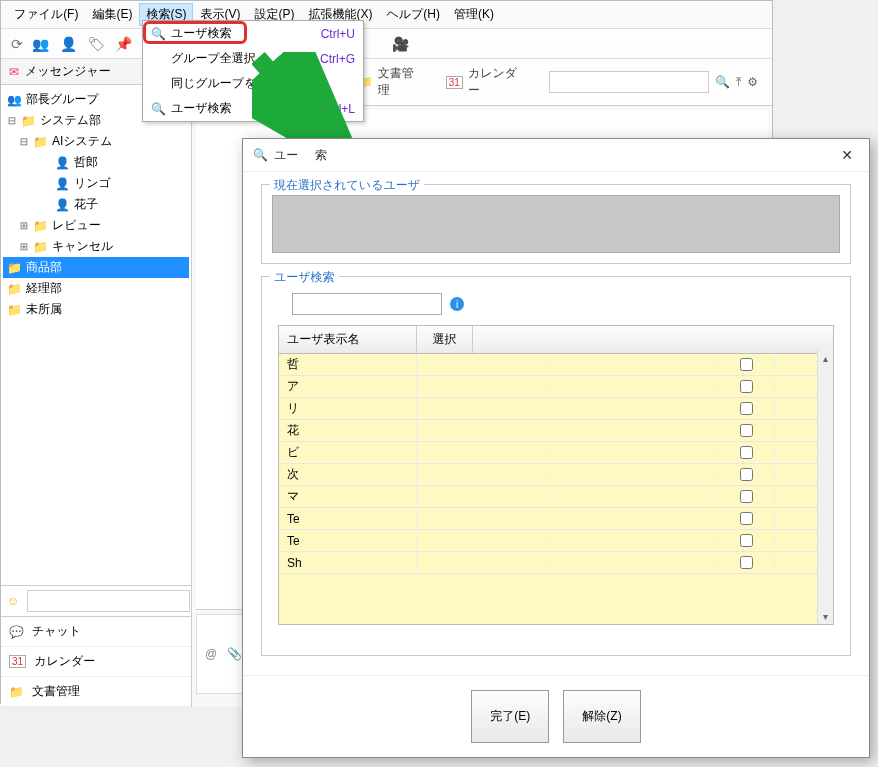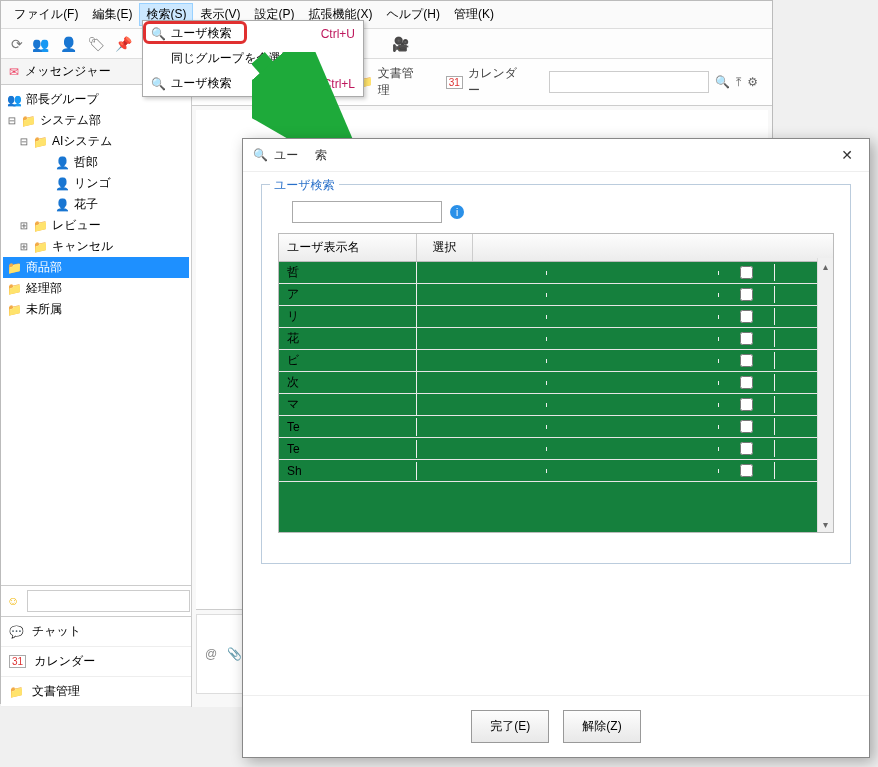--- a/index.html
+++ b/index.html
@@ -11,21 +11,21 @@
   .menubar .menu-item { padding: 3px 7px; cursor: default; }
   .menubar .menu-item.active { background: #cce8ff; border: 1px solid #99d1ff; padding: 2px 6px; }
 
   .toolbar { display: flex; align-items: center; gap: 10px; padding: 4px 10px; border-bottom: 1px solid #ddd; height: 30px; background: #fdfdfd;}
   .toolbar span { color: #777; font-size: 14px; }
 
   .dropdown-menu { position: absolute; top: 20px; left: 142px; width: 222px; background: #fff; border: 1px solid #aaa; box-shadow: 2px 2px 4px rgba(0,0,0,.2); z-index: 5; }
   .dropdown-item { display: flex; align-items: center; padding: 4px 8px; }
   .dropdown-item .ic { width: 20px; color: #666; }
   .dropdown-item .label { flex: 1; }
-  .dropdown-item .shortcut { color: #be185d; margin-left: 12px; }
+  .dropdown-item .shortcut { color: #6d28d9; margin-left: 12px; }
   .dropdown-item.highlight { position: relative; }
   .redbox { position: absolute; border: 3px solid #e03030; border-radius: 6px; top: 21px; left: 143px; width: 104px; height: 23px; z-index: 6; pointer-events: none; }
 
   .body-row { display: flex; height: calc(100% - 54px); }
   .left-pane { width: 191px; border-right: 1px solid #ccc; background: #fff; display:flex; flex-direction:column;}
   .left-header { background: #f5f5f5; padding: 4px 8px; border-bottom: 1px solid #ccc; display:flex; align-items:center; gap:6px; }
   .left-header .envelope { color:#e46; }
   .tree { flex:1; padding: 4px 2px; overflow: hidden; }
   .tree-row { display:flex; align-items:center; padding: 2px 4px; gap:4px; white-space:nowrap; }
   .tree-row.sel { background: #1e90ff; color: #fff; }
@@ -62,31 +62,31 @@
   .dlg-title{ display:flex; align-items:center; padding:6px 10px; border-bottom:1px solid #eee;}
   .dlg-title .t{ display:flex; align-items:center; gap:6px; color:#333;}
   .dlg-title .close{ margin-left:auto; font-size:14px; color:#333; padding:2px 6px;}
   .dlg-body{ flex:1; padding:12px 18px; overflow:hidden;}
   .fieldset{ border:1px solid #bcd; margin-bottom:12px; padding:10px; position:relative;}
   .fieldset .legend{ position:absolute; top:-8px; left:8px; background:#fff; padding:0 4px; color:#2970c9; font-size:12px;}
   .selbox{ background:#c8c8c8; height:58px; border:1px solid #aaa;}
   .searchrow{ display:flex; align-items:center; gap:8px; padding:6px 20px;}
   .searchrow input{ width:150px; padding:3px; border:1px solid #aaa;}
   .info-ic{ width:14px;height:14px;border-radius:50%;background:#2a90e8;color:#fff;font-size:10px;display:flex;align-items:center;justify-content:center;}
-  .tablewrap{ border:1px solid #bbb; margin:4px 6px; height:300px; position:relative; background:#15803d;}
+  .tablewrap{ border:1px solid #bbb; margin:4px 6px; height:300px; position:relative; background:#fef9c3;}
   .thead{ display:flex; background:linear-gradient(#fdfdfd,#ececec); border-bottom:1px solid #bbb;}
   .thead div{ padding:5px 8px; border-right:1px solid #ccc; }
   .col-name{width:138px;} .col-group{width:130px;} .col-email{width:172px;} .col-sel{width:56px;text-align:center;}
   .tbody{ }
   .trow{ display:flex; border-bottom:1px solid #e6e6e6; height:22px; align-items:center;}
   .trow div{ padding:2px 8px; border-right:1px solid #eee; overflow:hidden; white-space:nowrap;}
   .trow .col-sel{ display:flex; justify-content:center;}
   .trow .col-sel input{ margin:0;}
   .dlg-footer{ display:flex; justify-content:center; gap:14px; padding:14px; border-top:1px solid #eee;}
-  .dlg-footer button{ padding:7px 18px; background:linear-gradient(#fdfdfd,#e8e8e8); border:1px solid #999; cursor:pointer;}
+  .dlg-footer button{ padding:17px 18px; background:linear-gradient(#fdfdfd,#e8e8e8); border:1px solid #999; cursor:pointer;}
   .scrollbar-v{ position:absolute; right:0; top:24px; bottom:0; width:16px; background:#f0f0f0; border-left:1px solid #ddd;}
   .scroll-arrow{height:16px; display:flex;align-items:center;justify-content:center;color:#666;font-size:10px;}
   .scroll-arrow.bottom{position:absolute;bottom:0;width:100%;}
 </style>
 </head>
 <body>
 
 <div class="main-window">
 
   <div class="menubar">
@@ -220,20 +220,25 @@
 </div>
 
 <div class="dropdown-menu">
   <div class="dropdown-item highlight">
     <span class="ic">🔍</span>
     <span class="label">ユーザ検索</span>
     <span class="shortcut">Ctrl+U</span>
   </div>
   <div class="dropdown-item">
     <span class="ic"></span>
+    <span class="label">グループ全選択</span>
+    <span class="shortcut">Ctrl+G</span>
+  </div>
+  <div class="dropdown-item">
+    <span class="ic"></span>
     <span class="label">同じグループを全選択</span>
     <span class="shortcut"></span>
   </div>
   <div class="dropdown-item">
     <span class="ic">🔍</span>
     <span class="label">ユーザ検索</span>
     <span class="shortcut">Ctrl+L</span>
   </div>
 </div>
 <div class="redbox"></div>
@@ -249,20 +254,24 @@
 
 <div class="dialog">
   <div class="dlg-title">
     <div class="t">
         <span style="color:#666">🔍</span>
         <span><span>ユー</span>&nbsp;&nbsp;&nbsp;&nbsp;&nbsp;<span>索</span></span>
       </div>
     <div class="close">✕</div>
   </div>
   <div class="dlg-body">
+    <div class="fieldset">
+      <div class="legend">現在選択されているユーザ</div>
+      <div class="selbox"></div>
+    </div>
     <div class="fieldset" style="height:380px">
       <div class="legend">ユーザ検索</div>
       <div class="searchrow">
         <input style="">
         <div class="info-ic">i</div>
       </div>
       <div class="tablewrap">
         <div class="thead">
           <div class="col-name">ユーザ表示名</div>
           <div class="col-sel">選択</div>

